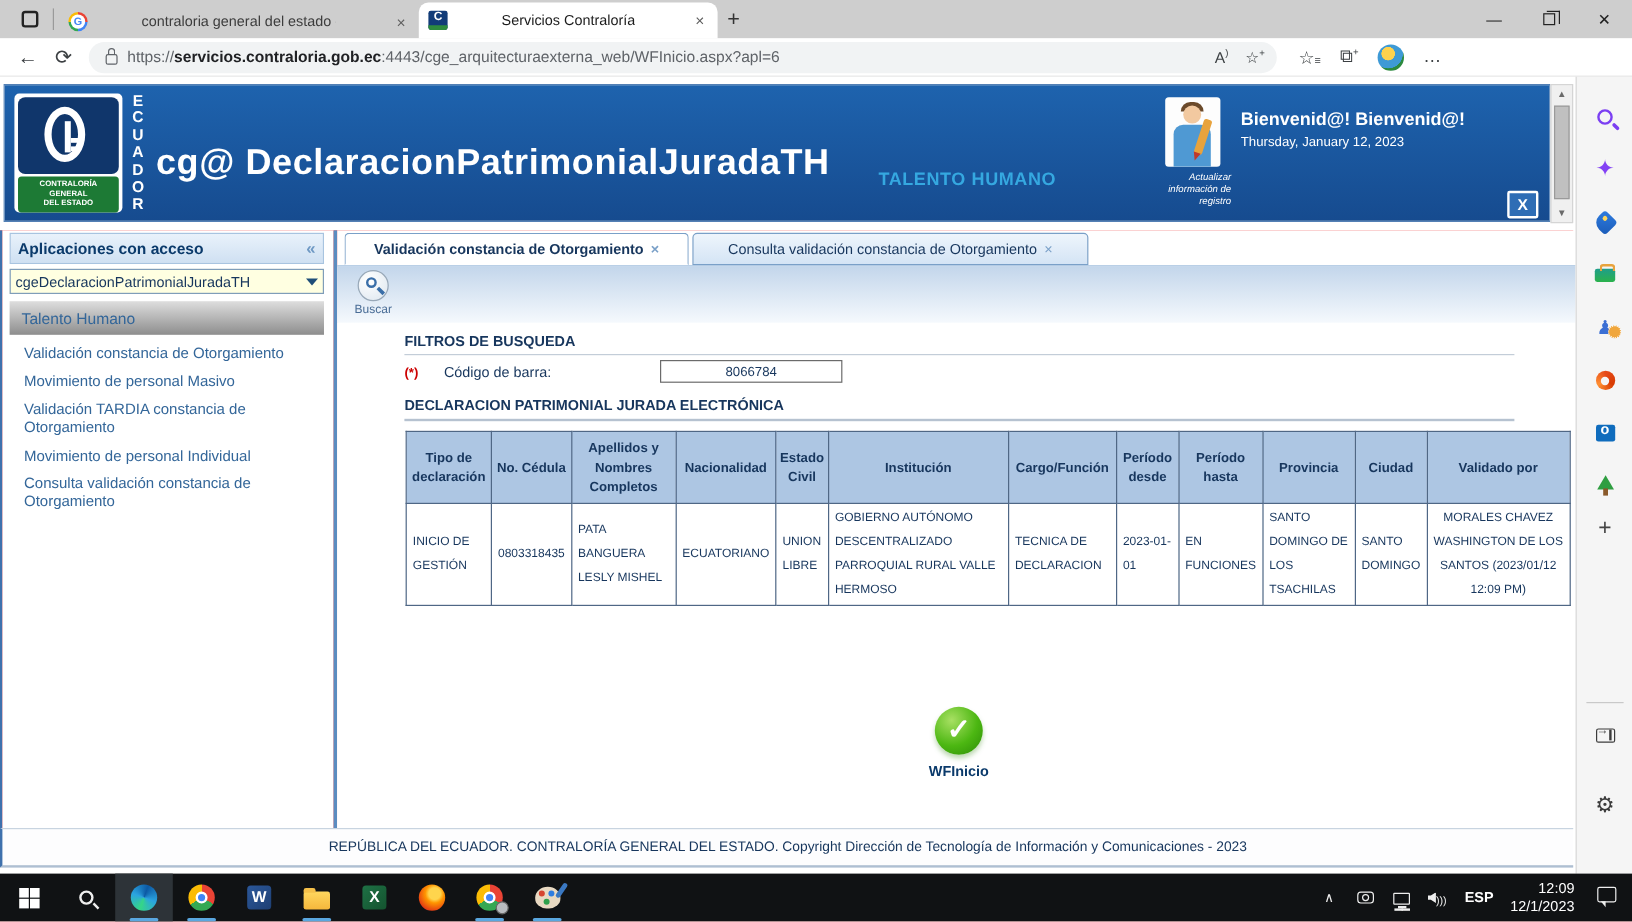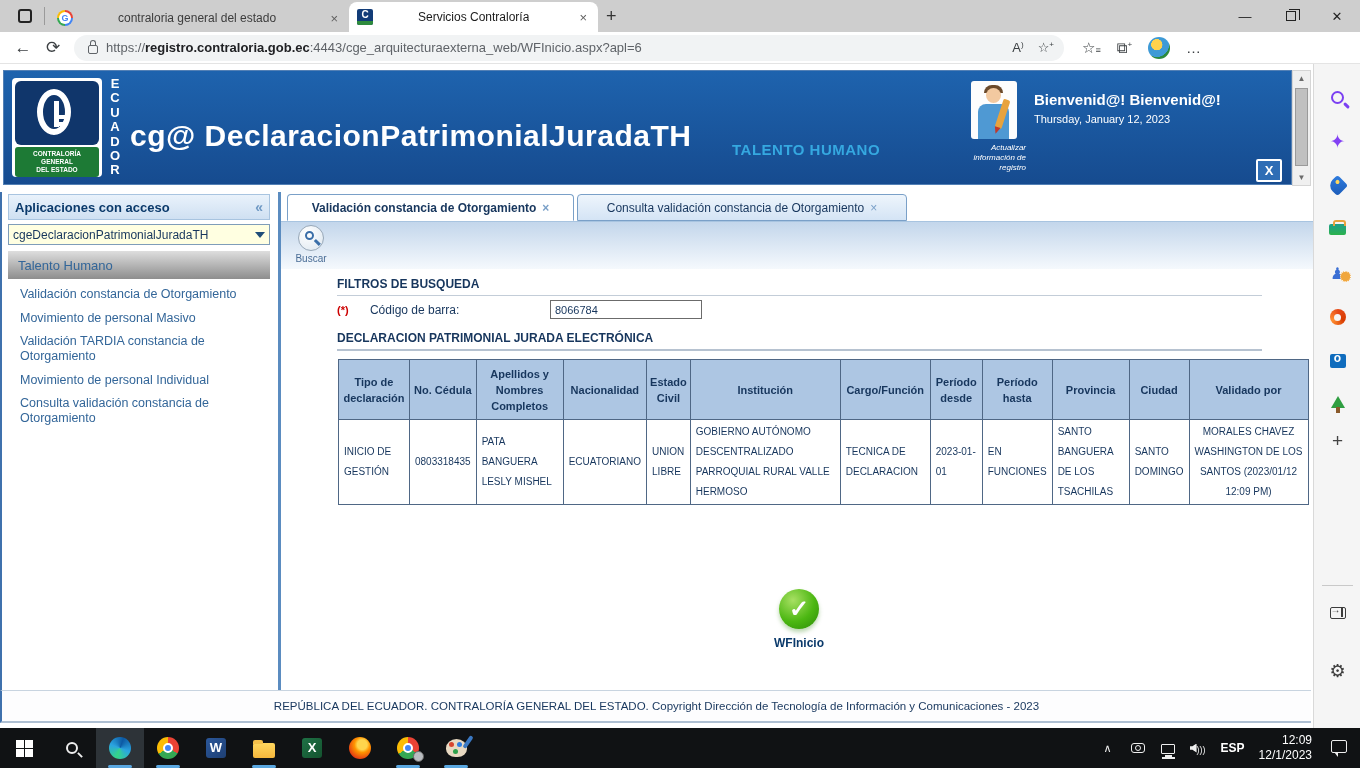--- a/index.html
+++ b/index.html
@@ -93,21 +93,21 @@
   .buscar-circle .lens { position:absolute; left:6px; top:5px; width:9px; height:9px; border:2px solid #3a6ea8; border-radius:50%; }
   .buscar-circle .handle { position:absolute; left:15px; top:15px; width:7px; height:2.5px; background:#3a6ea8; transform:rotate(45deg); }
   .buscar-label { font-size:10px; color:#4a6d96; margin-top:2px; }
 
   .content { position:absolute; left:0; top:77px; width:1032px; height:421px; background:#fff; }
   .sec-title { position:absolute; left:56px; color:#17365d; font-weight:bold; font-size:12px; }
   .hr { position:absolute; left:56px; width:925px; height:0; border-top:1px solid #c3cdd8; }
   .hr2 { border-top:2px solid #b6c2d0; }
   .filter-row { position:absolute; left:56px; top:34px; width:700px; height:20px; font-size:12px; color:#17365d; }
   .req { color:#cc0000; font-weight:bold; margin-right:18px; font-size:11px; }
-  .barcode-input { position:absolute; left:213px; top:-3px; width:152px; height:19px; border:1px solid #6b6b6b; font-size:11px; color:#17365d; padding:0 4px; font-family:"Liberation Sans", sans-serif; }
+  .barcode-input { position:absolute; left:213px; top:-3px; width:152px; height:19px; border:1px solid #6b6b6b; font-size:11px; color:#17365d; padding:0 4px; font-family:"Liberation Sans", sans-serif;text-align:center; }
 
   table.decl { position:absolute; left:57px; top:90px; border-collapse:collapse; table-layout:fixed; }
   table.decl th { background:#adc6e3; color:#17365d; font-size:11px; font-weight:bold; border:1px solid #4f6785; text-align:center; height:60px; padding:2px 3px; line-height:16px; }
   table.decl td { background:#fff; color:#17365d; font-size:10px; border:1px solid #4f6785; height:84px; padding:2px 5px; line-height:20px; vertical-align:middle; }
   td.ctr { text-align:center; }
 
   .validar { position:absolute; left:480px; top:320px; width:76px; text-align:center; }
   .validar-circle { width:40px; height:40px; margin:0 auto; border-radius:50%; background:radial-gradient(circle at 35% 28%, #a8e063, #4cb712 55%, #2a8a06); box-shadow:0 3px 4px rgba(60,140,30,.35); position:relative; }
   .validar-circle::after { content:"✓"; position:absolute; inset:0; color:#fff; font-size:24px; font-weight:bold; line-height:40px; }
   .validar-label { margin-top:7px; color:#0b3a6b; font-weight:bold; font-size:12px; }
@@ -204,21 +204,21 @@
         </div>
       <div class="win-btn">✕</div>
     </div>
   </div>
 
   <div class="navbar">
     <div class="nav-ic" style="margin-left:8px;">←</div>
     <div class="nav-ic">⟳</div>
     <div class="addr-pill">
       <span class="lock-ic"></span>
-      <span class="url"><span>https://</span><b>registro.contraloria.gob.ec</b><span>:4443/cge_arquitecturaexterna_web/WFInicio.aspx?apl=6</span></span>
+      <span class="url"><span>https://</span><b>servicios.contraloria.gob.ec</b><span>:4443/cge_arquitecturaexterna_web/WFInicio.aspx?apl=6</span></span>
       <span class="pill-right">
         <span><span>A</span><sup style="font-size:8px;">)</sup></span>
         <span>☆<sup style="font-size:8px;">+</sup></span>
       </span>
     </div>
     <div class="nav-right">
       <span>☆<span style="font-size:9px;">≡</span></span>
       <span>⧉<sup style="font-size:8px;">+</sup></span>
       <span class="avatar-ic"></span>
       <span>…</span>
@@ -356,21 +356,21 @@
             <tr>
               <td>INICIO DE GESTIÓN</td>
               <td>0803318435</td>
               <td>PATA BANGUERA LESLY MISHEL</td>
               <td>ECUATORIANO</td>
               <td>UNION LIBRE</td>
               <td>GOBIERNO AUTÓNOMO DESCENTRALIZADO PARROQUIAL RURAL VALLE HERMOSO</td>
               <td>TECNICA DE DECLARACION</td>
               <td>2023-01-01</td>
               <td>EN FUNCIONES</td>
-              <td>SANTO BANGUERA DE LOS TSACHILAS</td>
+              <td>SANTO DOMINGO DE LOS TSACHILAS</td>
               <td>SANTO DOMINGO</td>
               <td class="ctr">MORALES CHAVEZ WASHINGTON DE LOS SANTOS (2023/01/12 12:09 PM)</td>
             </tr>
           </tbody>
             </table>
 
           <div class="validar">
             <div class="validar-circle"></div>
             <div class="validar-label">WFInicio</div>
           </div>

